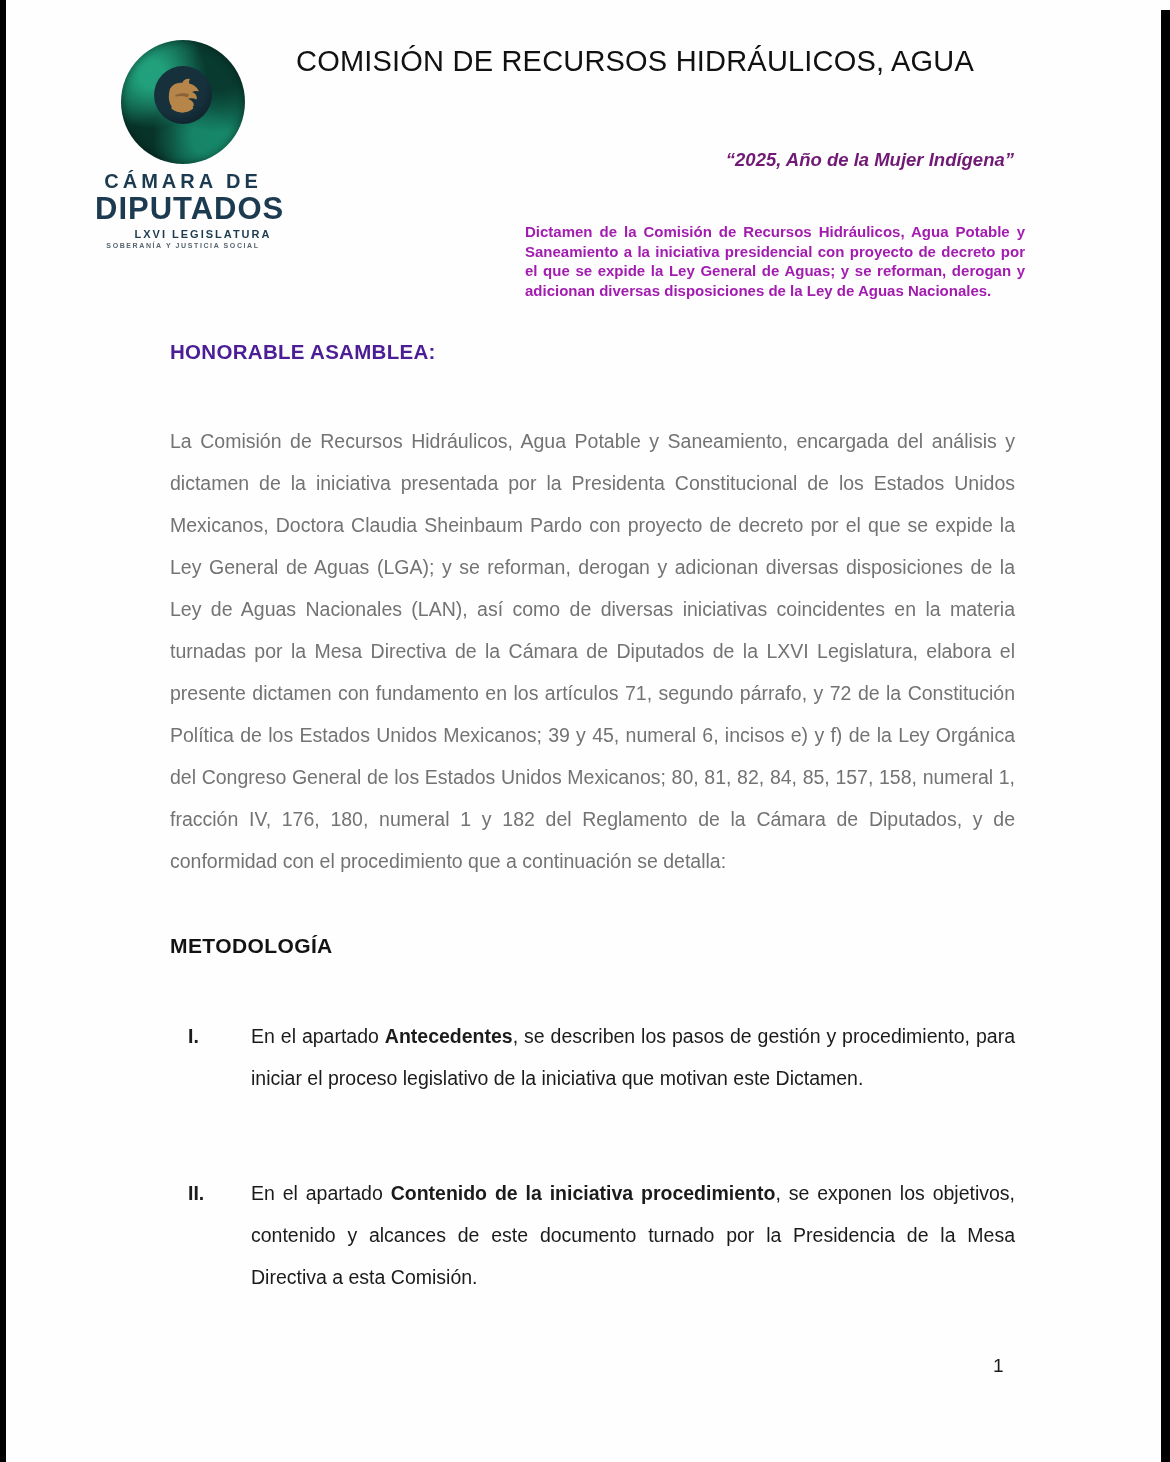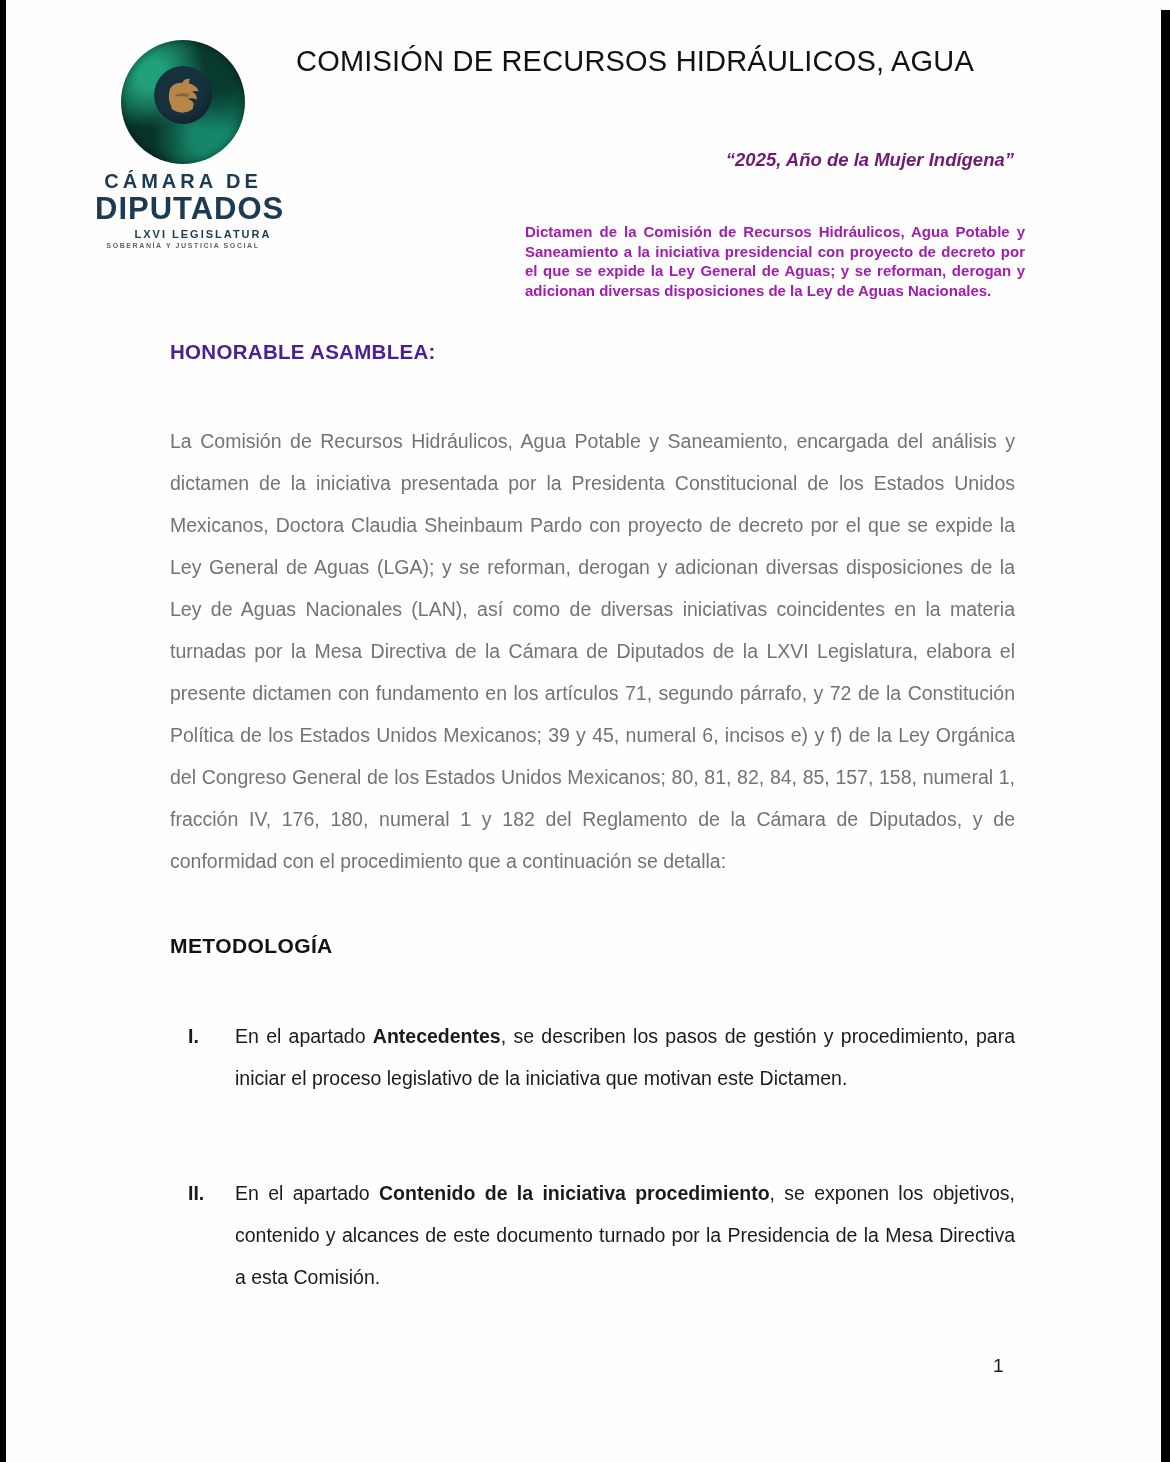--- a/index.html
+++ b/index.html
@@ -97,21 +97,21 @@
     letter-spacing:.4px;
   }
   .list-item{
     position:absolute;left:188px;width:827px;
     display:flex;
     font-size:19.5px;line-height:42px;color:#1b1b1b;
   }
   .item-1{top:1015px;}
   .item-2{top:1172px;}
   .numeral{flex:0 0 47px;font-weight:bold;}
-  .item-text{flex:1;text-align:justify;}
+  .item-text{flex:1;text-align:justify;margin-left:16px;}
   .item-text b{font-weight:bold;}
 
   .page-number{
     position:absolute;left:993px;top:1355px;
     font-size:19px;color:#1b1b1b;
   }
 </style>
 </head>
 <body>
 

